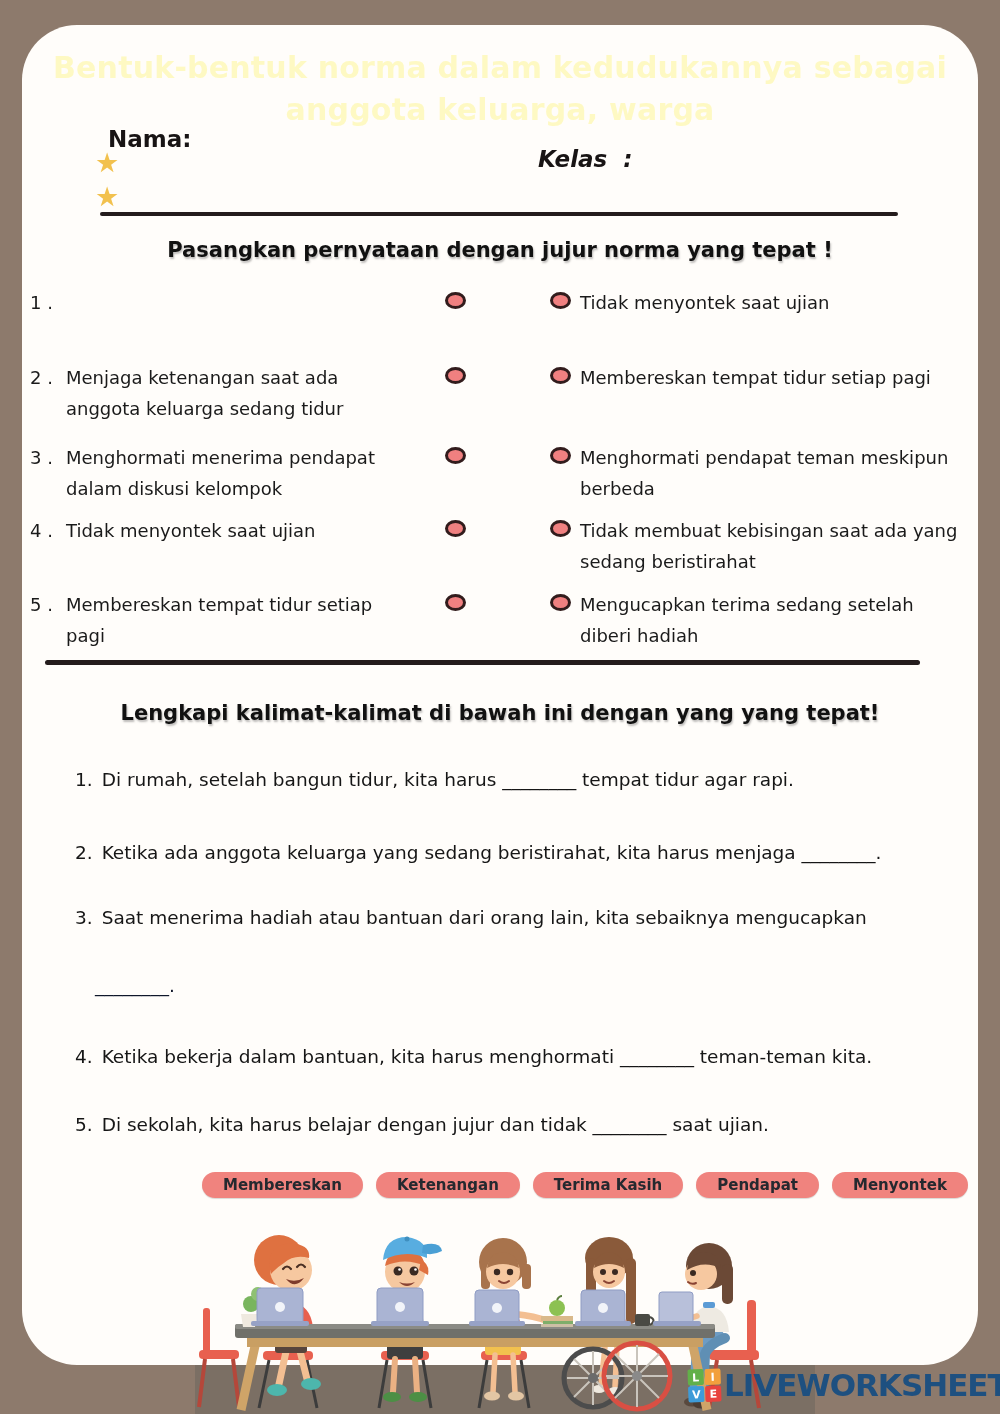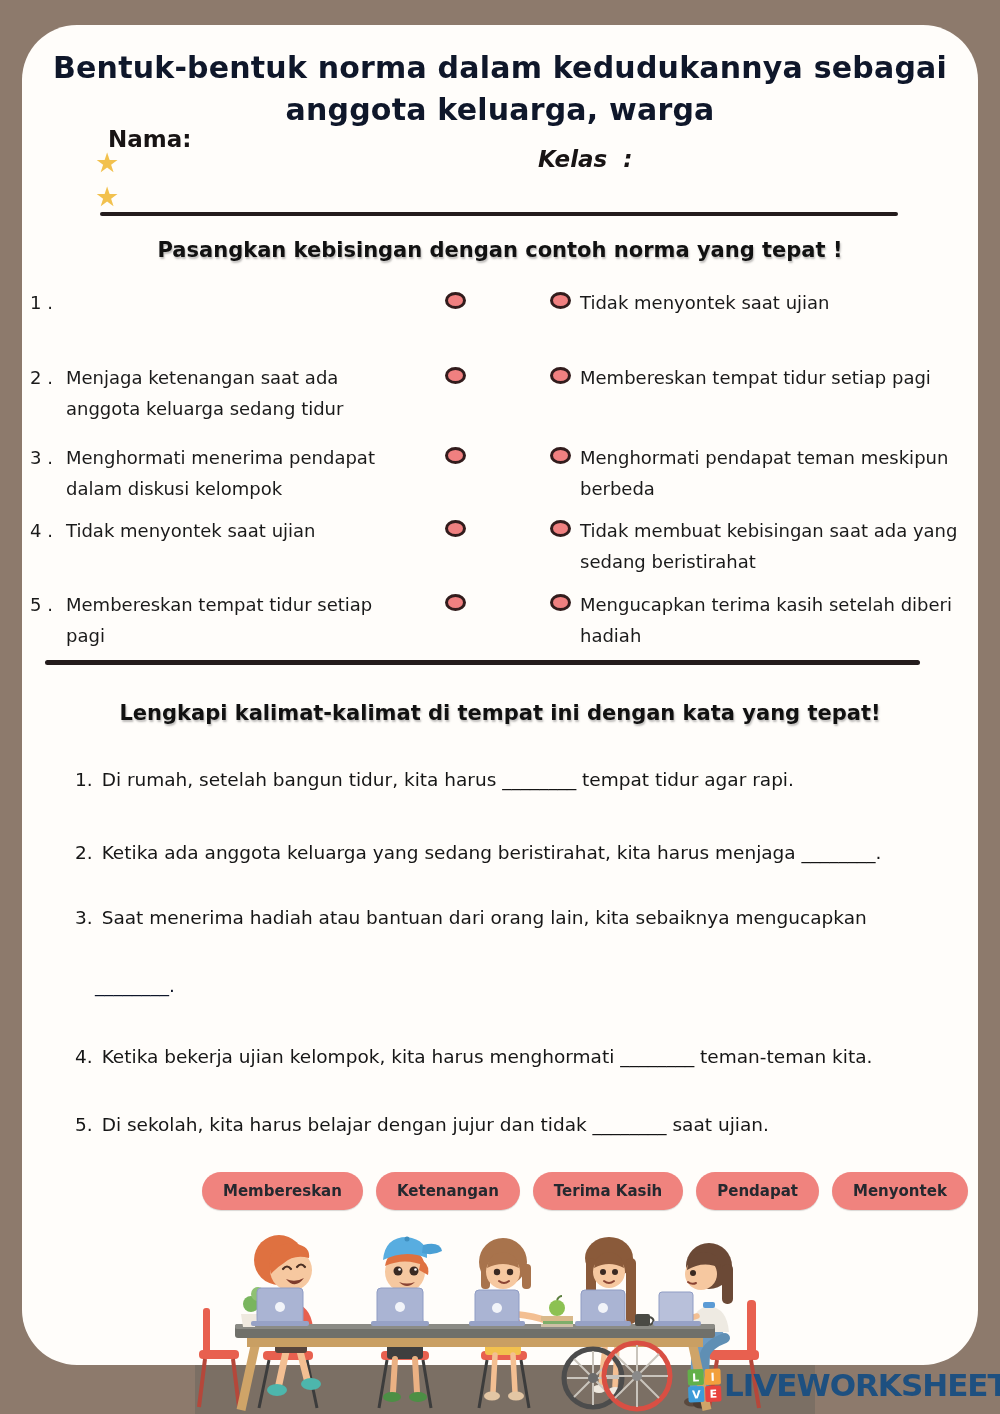--- a/index.html
+++ b/index.html
@@ -8,21 +8,21 @@
     background:#8d7a6c;
     font-family:"DejaVu Sans", sans-serif;color:#141414;
   }
   .abs{position:absolute;}
   .card{
     position:absolute;left:22px;top:25px;width:956px;height:1340px;
     background:#fffdfa;border-radius:55px;
   }
   .title-line{
     left:0;right:0;text-align:center;font-weight:bold;font-size:30px;
-    color:#0f172a;letter-spacing:.2px;
+    color:#fef9c3;letter-spacing:.2px;
   }
   .label{font-size:23px;font-weight:bold;color:#181414;}
   .star{font-size:27px;color:#f2c14e;line-height:1;}
   .rule{background:#241c1c;border-radius:3px;}
   .sec-head{
     left:0;right:0;text-align:center;font-size:21px;font-weight:bold;color:#111;
     text-shadow:1px 2px 2px rgba(70,70,70,.35);
   }
   .m-left{left:30px;width:410px;display:flex;font-size:18px;line-height:31px;color:#1a1a1a;}
   .m-left .num{flex:none;width:36px;}
@@ -31,21 +31,21 @@
   .dot{
     display:block;width:21px;height:17px;background:#f08080;
     border:3px solid #321c1c;border-radius:50%;box-sizing:border-box;cursor:pointer;
   }
   .f-item{left:75px;width:885px;display:flex;font-size:18.5px;line-height:30px;color:#161616;}
   .f-item .fnum{flex:none;margin-right:9px;}
   .f-cont{left:95px;font-size:18.5px;color:#0f172a;}
   .pre{white-space:pre;font-style:italic;}
   .bank{left:202px;top:1172px;display:flex;gap:13px;}
   .pill{
-    height:38px;border-radius:19px;background:#f0837e;color:#25292f;
+    height:26px;border-radius:19px;background:#f0837e;color:#25292f;
     font-size:15px;font-weight:600;display:flex;align-items:center;
     padding:0 21px;cursor:pointer;box-shadow:0 1px 1px rgba(0,0,0,.15);
   }
   .scene{left:195px;top:1224px;width:620px;height:190px;z-index:3;}
   .logo{left:688px;top:1367px;display:flex;align-items:center;gap:3px;z-index:5;}
   .logo-grid{display:grid;grid-template-columns:16px 16px;grid-template-rows:16px 16px;gap:1px;transform:rotate(-2deg);}
   .logo-sq{display:flex;align-items:center;justify-content:center;font-size:11px;font-weight:bold;color:#fff;border-radius:2px;}
   .sq-l{background:#62b049;} .sq-i{background:#f2a03d;} .sq-v{background:#3e9bd8;} .sq-e{background:#e8433f;}
   .wordmark{font-size:31px;font-weight:bold;color:#1e5080;letter-spacing:-1px;}
 </style>
@@ -56,21 +56,21 @@
 
 <div class="abs title-line" style="top:50px">Bentuk-bentuk norma dalam kedudukannya sebagai</div>
 <div class="abs title-line" style="top:92px">anggota keluarga, warga</div>
 
 <div class="abs label" style="left:108px;top:126px">Nama:</div>
 <div class="abs label pre" style="left:538px;top:146px">Kelas  :</div>
 <span class="abs star" style="left:95px;top:149px">★</span>
 <span class="abs star" style="left:95px;top:183px">★</span>
 <div class="abs rule" style="left:100px;top:212px;width:798px;height:4px"></div>
 
-<div class="abs sec-head" style="top:238px">Pasangkan kebisingan dengan contoh norma yang tepat !</div>
+<div class="abs sec-head" style="top:238px">Pasangkan pernyataan dengan jujur norma yang tepat !</div>
 
 <div class="abs m-left" style="top:287px">
   <span class="num">1 .</span>
 </div>
 <span class="abs dot" style="left:445px;top:292px"></span>
 <span class="abs dot" style="left:550px;top:292px"></span>
 <div class="abs m-right" style="top:287px">Tidak menyontek saat ujian</div>
 
 <div class="abs m-left" style="top:362px">
   <span class="num">2 .</span>
@@ -95,42 +95,42 @@
 <span class="abs dot" style="left:445px;top:520px"></span>
 <span class="abs dot" style="left:550px;top:520px"></span>
 <div class="abs m-right" style="top:515px">Tidak membuat kebisingan saat ada yang sedang beristirahat</div>
 
 <div class="abs m-left" style="top:589px">
   <span class="num">5 .</span>
   <span class="txt">Membereskan tempat tidur setiap pagi</span>
 </div>
 <span class="abs dot" style="left:445px;top:594px"></span>
 <span class="abs dot" style="left:550px;top:594px"></span>
-<div class="abs m-right" style="top:589px">Mengucapkan terima kasih setelah diberi hadiah</div>
+<div class="abs m-right" style="top:589px">Mengucapkan terima sedang setelah diberi hadiah</div>
 
 <div class="abs rule" style="left:45px;top:660px;width:875px;height:5px"></div>
 
-<div class="abs sec-head" style="top:701px">Lengkapi kalimat-kalimat di tempat ini dengan kata yang tepat!</div>
+<div class="abs sec-head" style="top:701px">Lengkapi kalimat-kalimat di bawah ini dengan yang yang tepat!</div>
 
 <div class="abs f-item" style="top:765px">
   <span class="fnum">1.</span>
   <span>Di rumah, setelah bangun tidur, kita harus ________ tempat tidur agar rapi.</span>
 </div>
 <div class="abs f-item" style="top:838px">
   <span class="fnum">2.</span>
   <span>Ketika ada anggota keluarga yang sedang beristirahat, kita harus menjaga ________.</span>
 </div>
 <div class="abs f-item" style="top:903px">
   <span class="fnum">3.</span>
   <span>Saat menerima hadiah atau bantuan dari orang lain, kita sebaiknya mengucapkan</span>
 </div>
 <div class="abs f-cont" style="top:975px">________.</div>
 <div class="abs f-item" style="top:1042px">
   <span class="fnum">4.</span>
-  <span>Ketika bekerja ujian kelompok, kita harus menghormati ________ teman-teman kita.</span>
+  <span>Ketika bekerja dalam bantuan, kita harus menghormati ________ teman-teman kita.</span>
 </div>
 <div class="abs f-item" style="top:1110px">
   <span class="fnum">5.</span>
   <span>Di sekolah, kita harus belajar dengan jujur dan tidak ________ saat ujian.</span>
 </div>
 
 <div class="abs bank">
   <div class="pill">Membereskan</div>
   <div class="pill">Ketenangan</div>
   <div class="pill">Terima Kasih</div>

